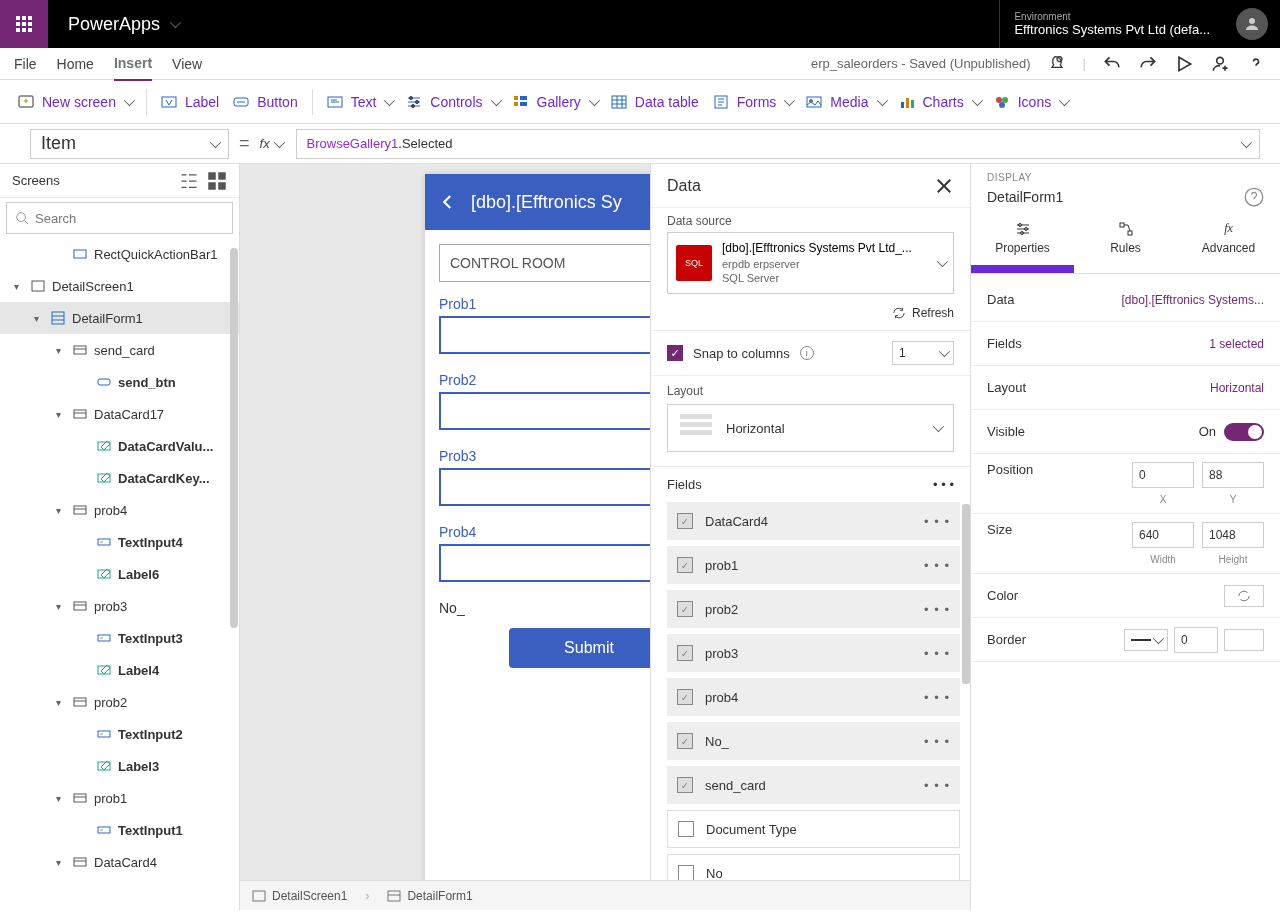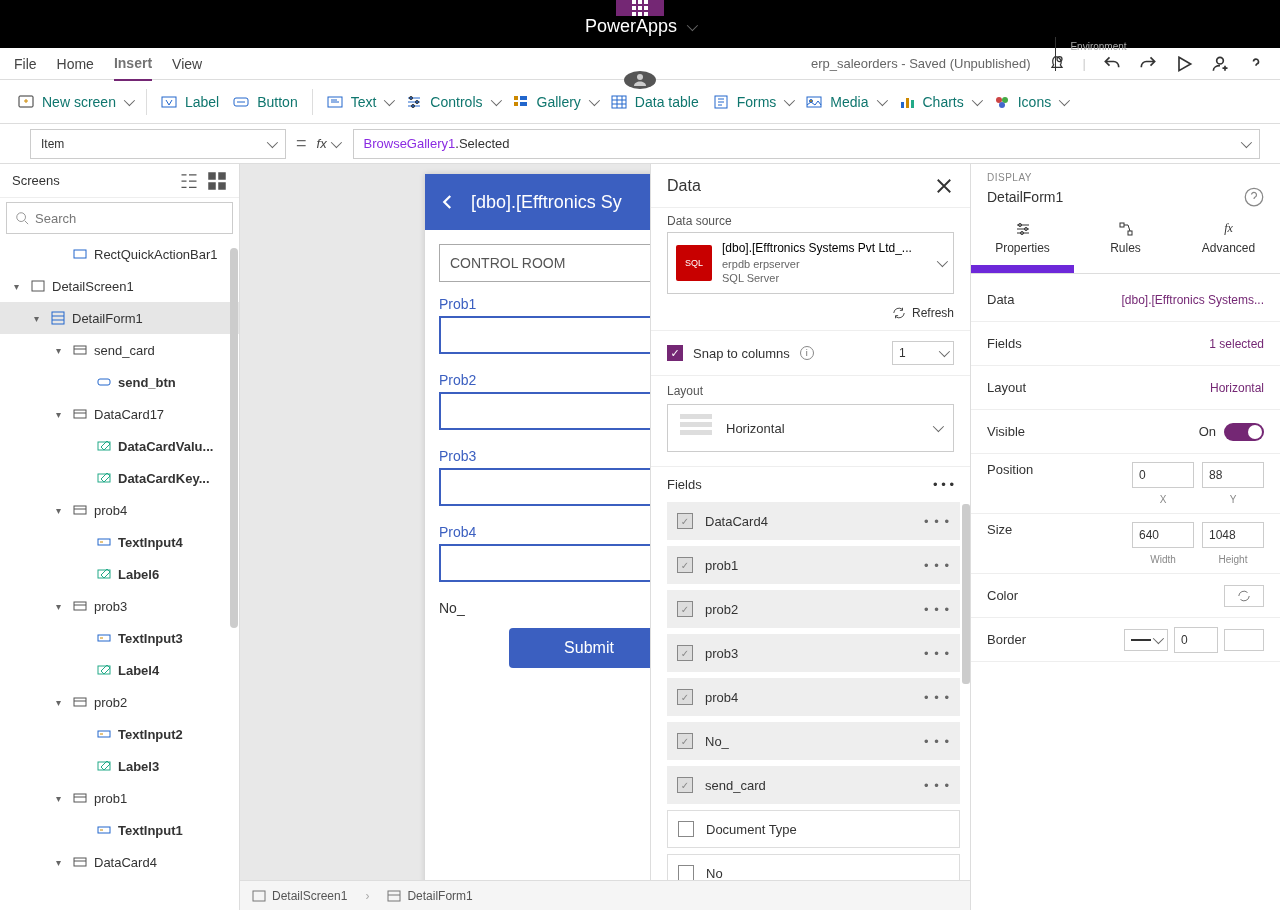--- a/index.html
+++ b/index.html
@@ -1,44 +1,44 @@
 <!DOCTYPE html>
 <html><head>
 <meta charset="utf-8">
 <style>
 * { box-sizing: border-box; margin: 0; padding: 0; font-family: "Segoe UI", Arial, sans-serif; }
 body { width: 1280px; height: 918px; overflow: hidden; background: #fff; font-size: 13px; color: #333; }
 
 
-.titlebar { height: 48px; background: #000; display: flex; align-items: center; color: #fff; flex-direction: column; }
+.titlebar { height: 48px; background: #000; display: flex; align-items: center; color: #fff; }
 .waffle { width: 48px; height: 48px; background: #742774; display: flex; align-items: center; justify-content: center; }
 .waffle-grid { display: grid; grid-template-columns: repeat(3,4px); grid-template-rows: repeat(3,4px); gap: 2px; }
 .waffle-grid span { background: #fff; width: 4px; height: 4px; }
 .appname { padding: 0 20px; font-size: 18px; font-weight: 400; display: flex; align-items: center; gap: 10px; }
 .env { margin-left: auto; padding: 4px 14px; border-left: 1px solid #333; height: 48px; display: flex; flex-direction: column; justify-content: center; }
 .env-label { font-size: 10px; color: #aaa; }
 .env-value { font-size: 13px; color: #fff; }
 .avatar { width: 32px; height: 32px; border-radius: 50%; background: #555; margin: 0 12px; display: flex; align-items: center; justify-content: center; }
 
 
 .menubar { height: 32px; border-bottom: 1px solid #ddd; display: flex; align-items: center; padding: 0 14px; gap: 20px; background: #fff; }
 .menubar .mitem { font-size: 14px; color: #444; padding: 8px 0; cursor: pointer; }
 .menubar .mitem.active { color: #737373; border-bottom: 2px solid #742774; font-weight: 600; }
 .menubar .right { margin-left: auto; display: flex; align-items: center; gap: 16px; font-size: 13px; color: #666; }
 .iconbtn { width: 20px; height: 20px; display: inline-flex; align-items: center; justify-content: center; color: #333; }
 
 
-.ribbon { height: 44px; border-bottom: 1px solid #ddd; display: flex; align-items: center; padding: 0 18px; gap: 14px; background: #fff; font-size: 14px; color: #0f766e; }
+.ribbon { height: 44px; border-bottom: 1px solid #ddd; display: flex; align-items: center; padding: 0 18px; gap: 14px; background: #fff; font-size: 14px; color: #6d28d9; }
 .ribbon .ritem { display: flex; align-items: center; gap: 8px; cursor: pointer; }
 .ribbon .sep { width: 1px; height: 26px; background: #ddd; }
 .ribbon svg { width: 16px; height: 16px; }
 
 
 .formulabar { height: 40px; display: flex; align-items: center; gap: 6px; padding: 4px 20px 4px 30px; border-bottom: 1px solid #ddd; }
-.propsel { width: 256px; height: 30px; border: 1px solid #ccc; padding: 0 10px; display: flex; align-items: center; justify-content: space-between; font-size: 12px; }
+.propsel { width: 199px; height: 30px; border: 1px solid #ccc; padding: 0 10px; display: flex; align-items: center; justify-content: space-between; font-size: 18px; }
 .eq { font-size: 18px; color: #666; padding: 0 4px; }
 .fx { width: 30px; display: flex; align-items: center; gap: 4px; font-style: italic; color: #444; }
 .formula-input { flex: 1; height: 30px; border: 1px solid #ccc; padding: 0 10px; font-family: Consolas, monospace; font-size: 13px; display: flex; align-items: center; }
 .formula-input .obj { color: #8a2be2; }
 
 
 .main { display: flex; height: calc(918px - 48px - 40px - 44px - 40px); }
 
 
 .leftpanel { width: 240px; border-right: 1px solid #ddd; display: flex; flex-direction: column; }

